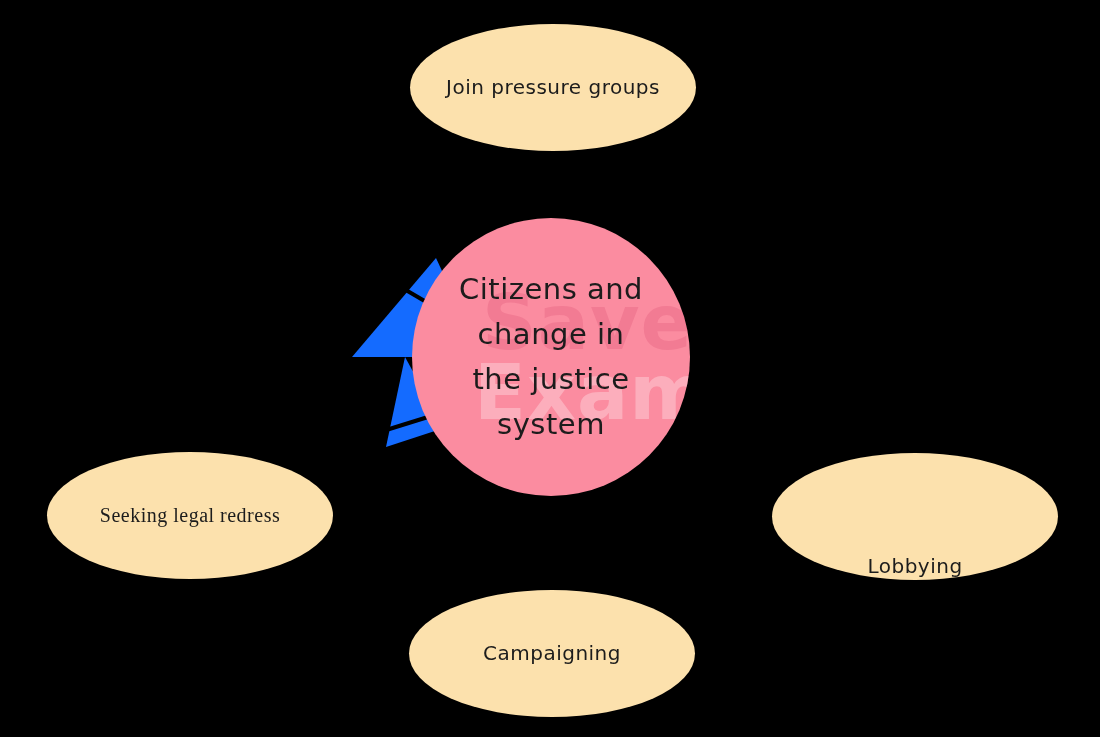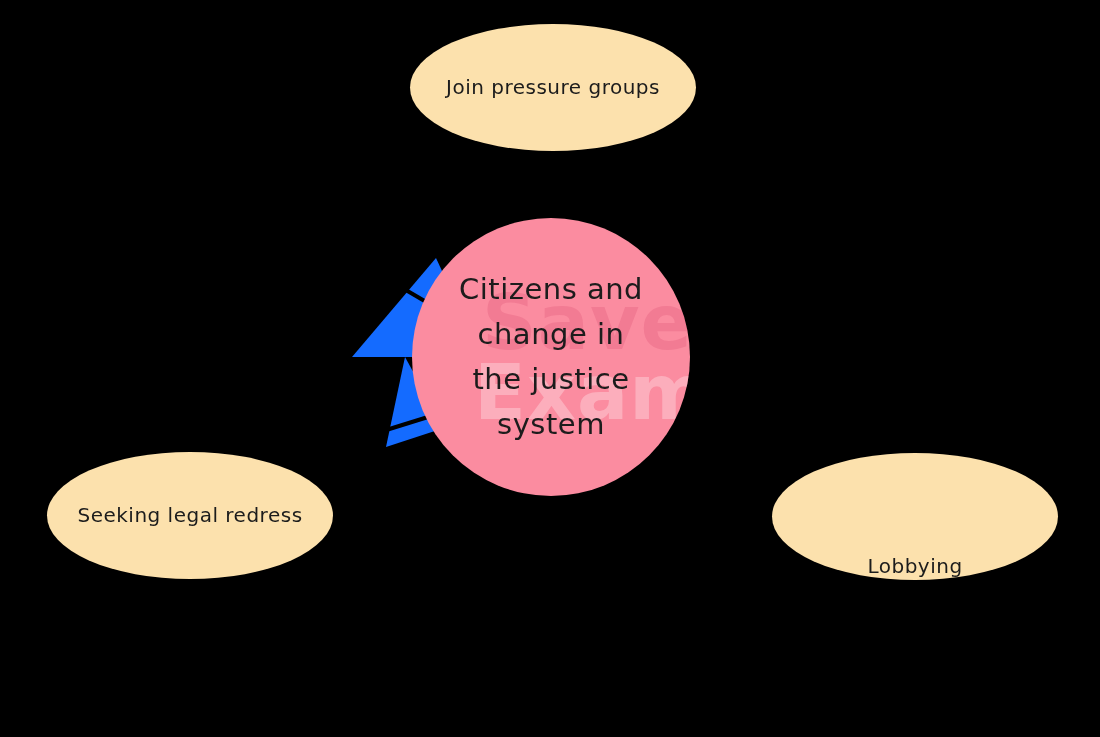--- a/index.html
+++ b/index.html
@@ -31,21 +31,21 @@
   }
   .node .label{
     font-size:20px;
     line-height:1.35;
     letter-spacing:0.5px;
     padding:0 22px;
   }
   .node-top{left:410px;top:24px;}
   .node-upper-left{left:47px;top:146px;}
   .node-upper-right{left:772px;top:148px;}
-  .node-lower-left{left:47px;top:452px;}
+  .node-lower-left{left:47px;top:452px;font-family:Liberation Serif, serif;}
   .node-lower-right{left:772px;top:453px;align-items:flex-end;}
   .node-bottom{left:409px;top:590px;}
   .center-circle{
     position:absolute;z-index:3;
     left:412px;top:218px;
     width:278px;height:278px;
     background:var(--center_fill);
     border-radius:50%;
     overflow:hidden;
     display:flex;align-items:center;justify-content:center;
@@ -90,20 +90,23 @@
 
 
   <div class="node node-lower-left">
     <span class="label">Seeking legal redress</span>
   </div>
 
   <div class="node node-lower-right">
     <span class="label">Lobbying</span>
   </div>
 
+  <div class="node node-bottom">
+    <span class="label">Campaigning</span>
+  </div>
 
   <div class="center-circle">
     <div class="watermark">
       <div class="watermark-line1">SaveM</div>
       <div class="watermark-line2">Exams</div>
     </div>
     <div class="center-label">Citizens and
 change in
 the justice
 system</div>

